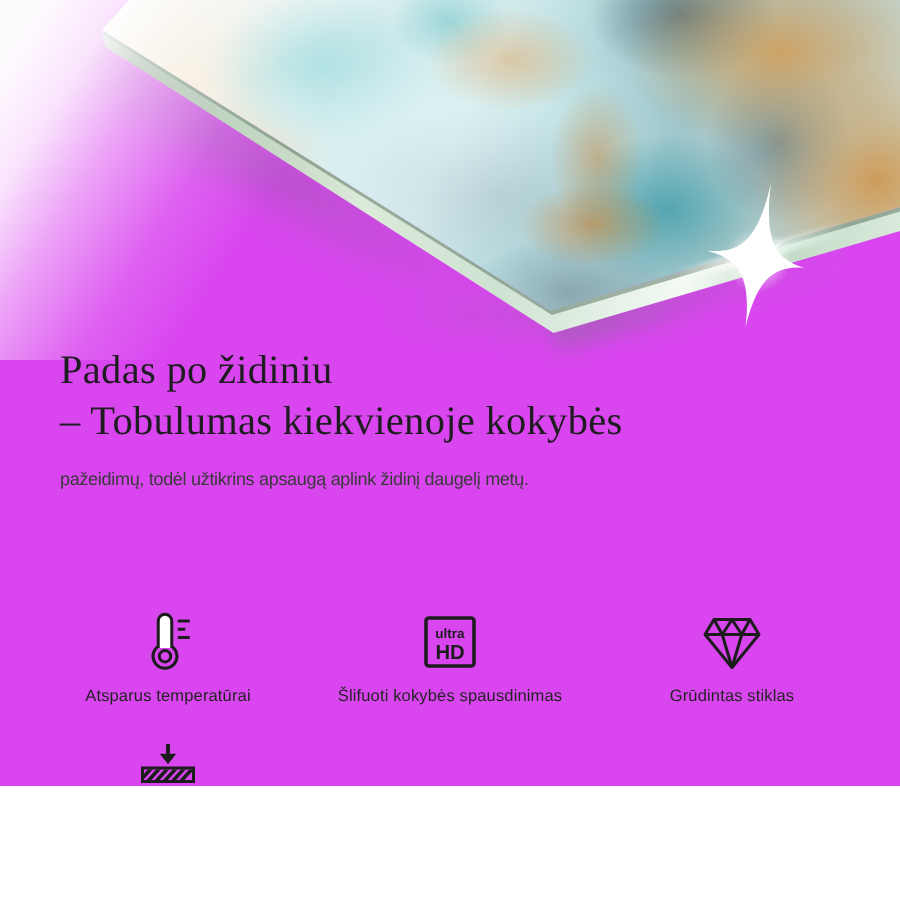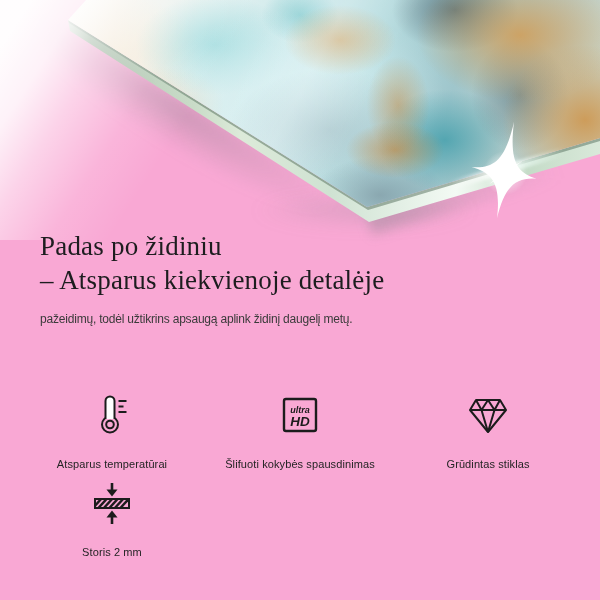--- a/index.html
+++ b/index.html
@@ -1,17 +1,17 @@
 <!DOCTYPE html>
 <html lang="lt"><head>
 <meta charset="utf-8">
 <style>
   html,body{margin:0;padding:0;}
   body{width:600px;height:600px;background:#fff;font-family:"Liberation Sans","DejaVu Sans",sans-serif;}
-  .page{position:relative;width:600px;height:600px;background:#f9a8d4;overflow:hidden;}
+  .page{position:relative;width:600px;height:524px;background:#d946ef;overflow:hidden;}
 
   
   .hero{position:absolute;left:0;top:0;width:600px;height:240px;}
   .hero *{position:absolute;}
 
   .shadow-left{left:55px;top:18px;width:335px;height:48px;transform:rotate(32deg);transform-origin:0 0;
     background:radial-gradient(ellipse at 45% 25%,rgba(105,115,118,.30),rgba(105,115,118,0) 72%);
     filter:blur(7px);}
   .shadow-corner{left:250px;top:196px;width:230px;height:34px;border-radius:50%;
     background:radial-gradient(ellipse at 50% 40%,rgba(115,125,128,.22),rgba(115,125,128,0) 70%);
@@ -62,22 +62,22 @@
     font-weight:400;font-size:27px;line-height:34px;color:#1d1d1f;letter-spacing:.2px;}
   .title span{display:block;}
   .intro{position:absolute;left:40px;top:306px;font-size:12px;line-height:26px;color:#3a3a3a;
     letter-spacing:-.2px;white-space:nowrap;}
   .intro span{display:block;}
 
   
   .features{position:absolute;left:18px;top:398px;width:566px;display:grid;
     grid-template-columns:repeat(3,188px);row-gap:16px;}
   .feature{display:flex;flex-direction:column;align-items:center;justify-content:flex-end;height:72px;}
-  .icon-wrap{height:52px;display:flex;align-items:flex-end;justify-content:flex-start;font-style:italic;}
-  .feature-label{margin-top:19px;font-size:11px;color:#242424;letter-spacing:.1px;white-space:nowrap;}
+  .icon-wrap{height:52px;display:flex;align-items:flex-end;justify-content:flex-start;}
+  .feature-label{margin-top:6px;font-size:11px;color:#242424;letter-spacing:.1px;white-space:nowrap;}
   .ic{stroke:#1c1c1c;fill:none;stroke-width:2;}
 </style>
 </head>
 <body>
 
 <div class="page">
 
   <div class="hero">
     <div class="shadow-left"></div>
     <div class="shadow-corner"></div>
@@ -98,21 +98,21 @@
       <circle cx="70" cy="70" r="22" fill="url(#glow)"></circle>
       <g transform="translate(70,70) rotate(10)" fill="#ffffff">
         <path d="M0 -52 C2 -12 12 -2 32 0 C12 2 2 12 0 46 C-2 12 -12 2 -34 0 C-12 -2 -2 -12 0 -52 Z"></path>
         <path transform="rotate(45) scale(.42)" opacity=".8" d="M0 -52 C2 -12 12 -2 32 0 C12 2 2 12 0 46 C-2 12 -12 2 -34 0 C-12 -2 -2 -12 0 -52 Z"></path>
       </g>
     </svg>
   </div>
 
   <h1 class="title">
     <span>Padas po židiniu</span>
-    <span>– Atsparus kiekvienoje detalėje</span>
+    <span>– Tobulumas kiekvienoje kokybės</span>
   </h1>
 
   <div class="intro">
     <span>pažeidimų, todėl užtikrins apsaugą aplink židinį daugelį metų.</span>
   </div>
 
   <div class="features">
 
     <div class="feature">
       <div class="icon-wrap">

